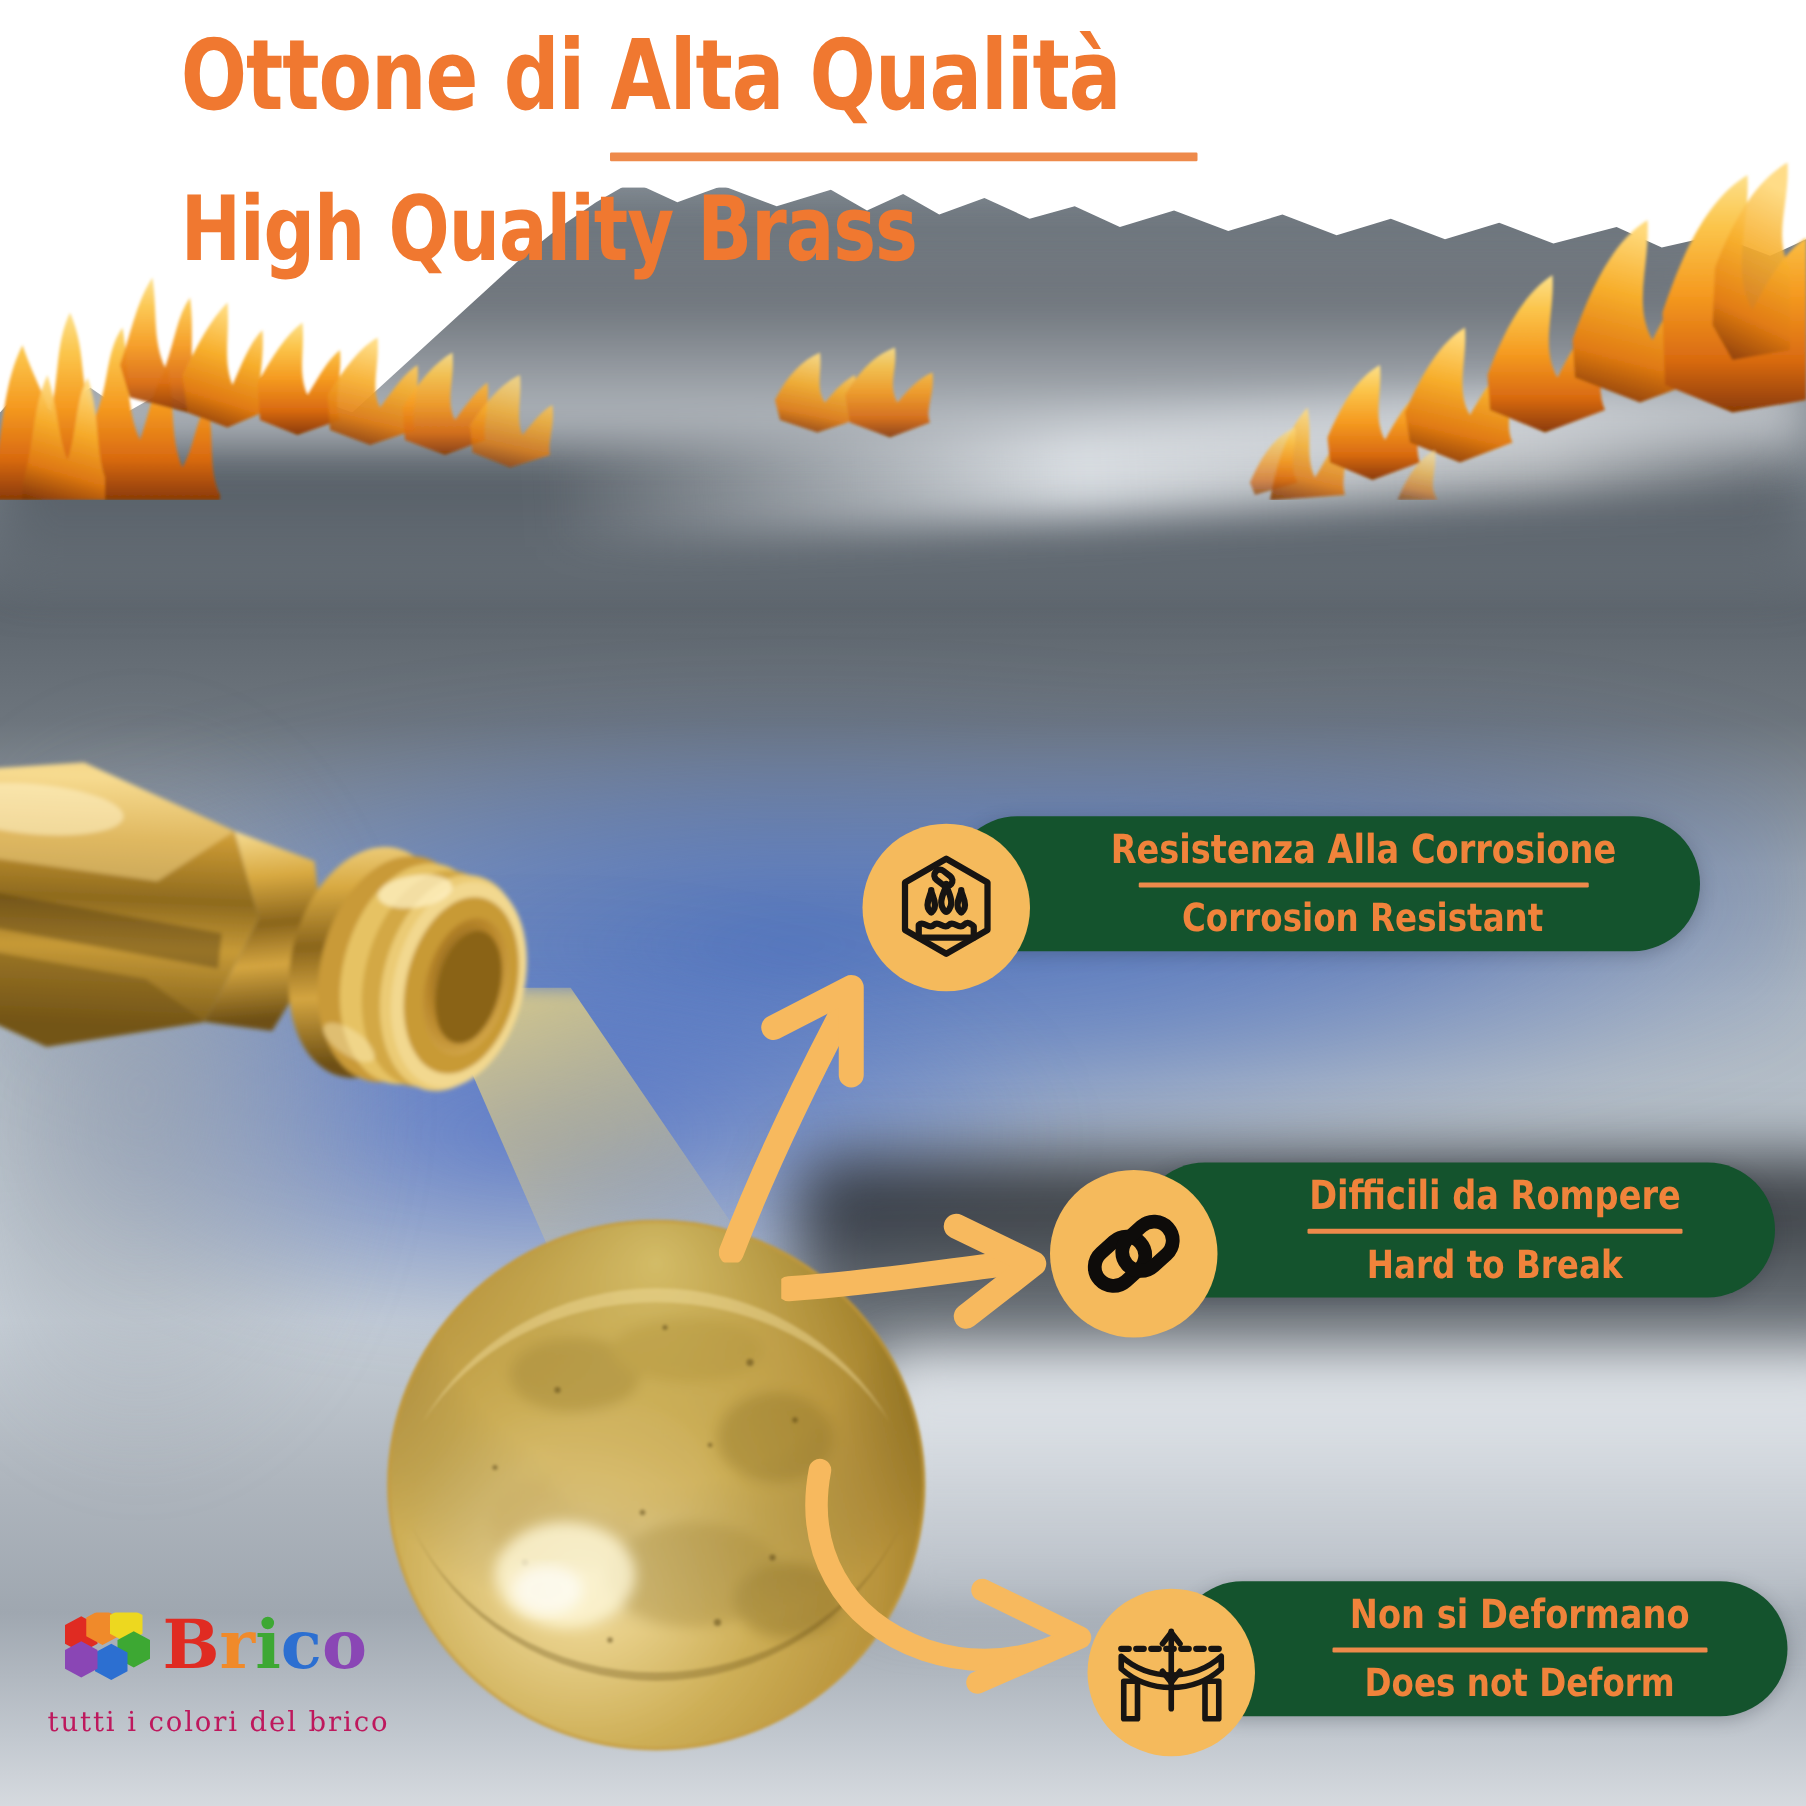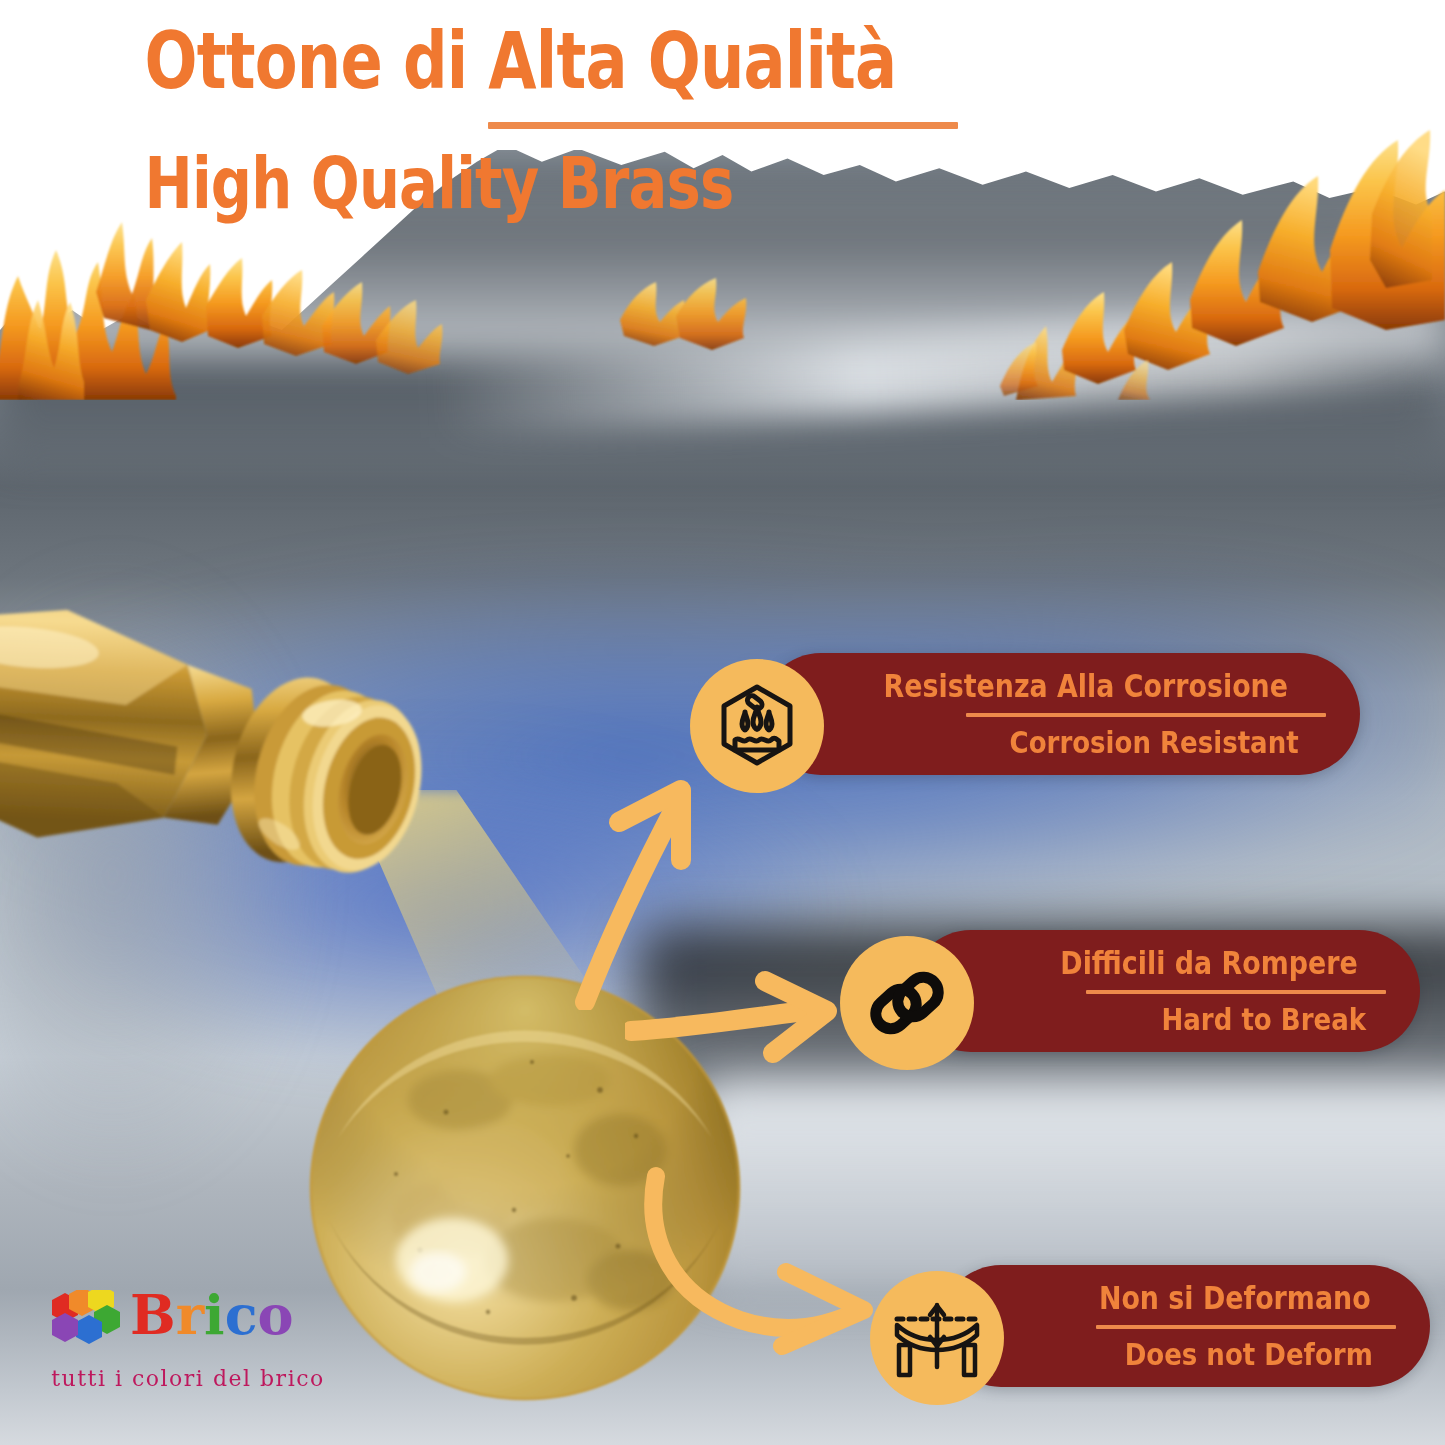--- a/index.html
+++ b/index.html
@@ -158,25 +158,25 @@
   .arrow-3 { left:610px; top:1160px; width:290px; height:205px; }
 
   
   .badge {
     position:absolute; z-index:8;
     display:flex; align-items:center;
     height:146px;
   }
   .badge-pill {
     position:absolute; left:70px; top:0;
-    height:122px; border-radius:73px;
-    background:#7f1d1d;
+    height:108px; border-radius:73px;
+    background:#14532d;
     box-shadow:0 3px 14px rgba(40,46,56,0.28);
     display:flex; flex-direction:column;
-    align-items:flex-end; justify-content:center;
+    align-items:center; justify-content:center;
     padding:0 34px 0 95px;
   }
   .badge-circle {
     position:absolute; left:0; top:6px;
     width:134px; height:134px; border-radius:50%;
     background:#F5BA5C;
     display:flex; align-items:center; justify-content:center;
     z-index:2;
   }
   .badge-line-it, .badge-line-en {
@@ -198,21 +198,21 @@
 
   #badge-1 { left:840px; top:930px;  }
   #badge-1 .badge-pill { width:510px; }
   #badge-1 .badge-sep  { width:300px; }
 
   #badge-2 { left:870px; top:1265px; }
   #badge-2 .badge-pill { width:490px; }
   #badge-2 .badge-sep  { width:300px; }
 
   
-  .logo { position:absolute; left:38px; top:1292px; z-index:9; width:300px; height:150px;text-align:center; }
+  .logo { position:absolute; left:38px; top:1292px; z-index:9; width:300px; height:150px; }
   .logo-row1 { position:relative; height:66px; }
   .logo-hexes { position:absolute; left:0; top:-2px; width:92px; height:68px; }
   .logo-brico {
     position:absolute; left:92px; top:-4px;
     font-family:"DejaVu Serif", serif;
     font-weight:700; font-size:54px; line-height:1;
   }
   .logo-brico span:nth-child(1){ color:#E02B22; }
   .logo-brico span:nth-child(2){ color:#F08A2A; }
   .logo-brico span:nth-child(3){ color:#3DA833; }

